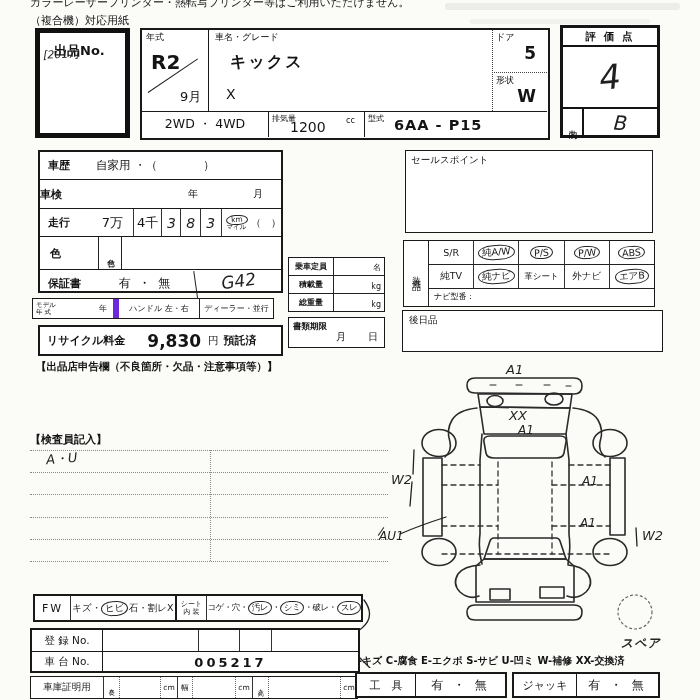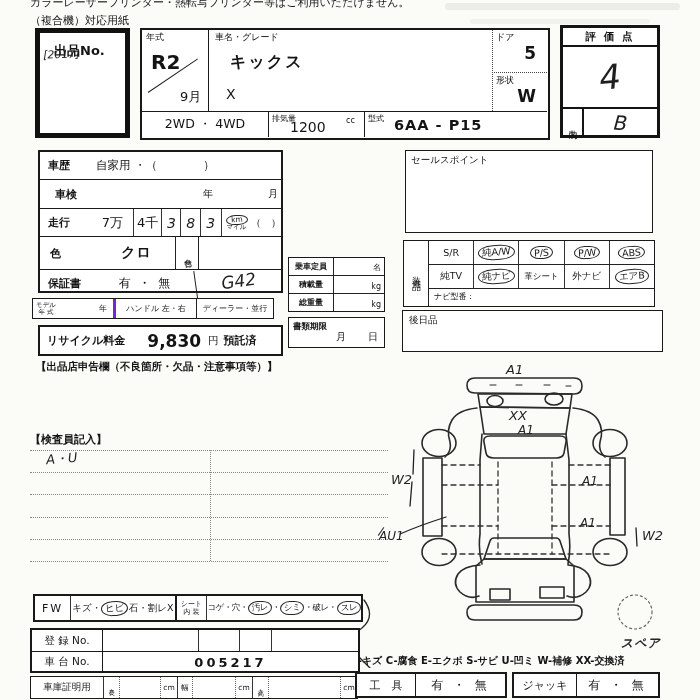--- a/index.html
+++ b/index.html
@@ -72,51 +72,50 @@
       <div class="cc hand" style="flex:1;font-size:20px;transform:rotate(4deg);">B</div>
     </div>
   </div>
 
   <div class="ab" style="left:38px;top:150px;width:245px;height:143px;border:2.5px solid #191919;background:#fff;">
     <div class="flex" style="height:27px;align-items:center;">
       <div style="width:48px;padding-left:8px;font-size:11px;font-weight:bold;">車歴</div>
       <div style="font-size:11.5px;">自家用 ・（　　　　）</div>
     </div>
     <div class="flex" style="height:28px;align-items:center;border-top:1.5px solid #191919;">
-      <div style="width:48px;padding-left:15px;font-size:11px;font-weight:bold;">車検</div>
+      <div style="width:48px;padding-left:0;font-size:11px;font-weight:bold;">車検</div>
       <div style="margin-left:100px;font-size:10px;">年</div>
       <div style="margin-left:55px;font-size:10px;">月</div>
     </div>
     <div class="flex" style="height:27px;border-top:1.5px solid #191919;align-items:stretch;">
       <div class="cc" style="width:48px;justify-content:flex-start;padding-left:8px;font-size:11px;font-weight:bold;">走行</div>
       <div class="cc thin-r" style="width:45px;font-size:13px;">7万</div>
       <div class="cc thin-r" style="width:30px;font-size:13px;">4千</div>
       <div class="cc hand thin-r" style="width:20px;font-size:14px;">3</div>
       <div class="cc hand thin-r" style="width:20px;font-size:14px;">8</div>
       <div class="cc hand thin-r" style="width:22px;font-size:14px;">3</div>
       <div class="cc" style="width:32px;flex-direction:column;line-height:1;">
         <span class="circ" style="font-size:7.5px;padding:0 4px;">km</span>
         <span style="font-size:6.5px;">マイル</span>
       </div>
       <div class="cc" style="flex:1;font-size:10px;">（　）</div>
     </div>
     <div class="flex" style="height:32px;border-top:1.5px solid #191919;align-items:stretch;">
       <div class="cc" style="width:48px;justify-content:flex-start;padding-left:10px;font-size:11px;font-weight:bold;">色</div>
-      <div class="cc" style="width:77px;font-size:14px;font-weight:bold;letter-spacing:1px;">クロ</div>
       <div class="cc vtxt" style="width:22px;border-left:1.2px solid #222;border-right:1.2px solid #222;font-size:8px;">色替</div>
     </div>
     <div class="flex" style="height:26px;border-top:1.5px solid #191919;align-items:stretch;">
       <div class="cc" style="width:48px;justify-content:flex-start;padding-left:8px;font-size:11px;font-weight:bold;">保証書</div>
       <div class="cc" style="width:99px;font-size:12px;letter-spacing:2px;">有 ・ 無</div>
       <div class="cc hand" style="flex:1;border-left:1.2px solid #222;font-size:17px;transform:rotate(-8deg);margin-top:-5px;">G42</div>
     </div>
   </div>
 
   <div class="ab flex" style="left:32px;top:298px;width:242px;height:21px;border:1.5px solid #191919;background:#fff;align-items:stretch;">
-    <div class="flex" style="width:80px;align-items:center;border-right:3px solid #6d28d9;text-align:center;">
+    <div class="flex" style="width:80px;align-items:center;border-right:6px solid #6d28d9;">
       <div style="padding-left:3px;line-height:1;">
         <div style="font-size:6.5px;">モデル</div>
         <div style="font-size:6.5px;">年 式</div>
       </div>
       <div style="margin-left:auto;padding-right:6px;font-size:8px;">年</div>
     </div>
     <div class="cc" style="width:80px;border-right:1px solid #222;font-size:8px;">ハンドル 左・右</div>
     <div class="cc" style="flex:1;font-size:8px;">ディーラー・並行</div>
   </div>
 

